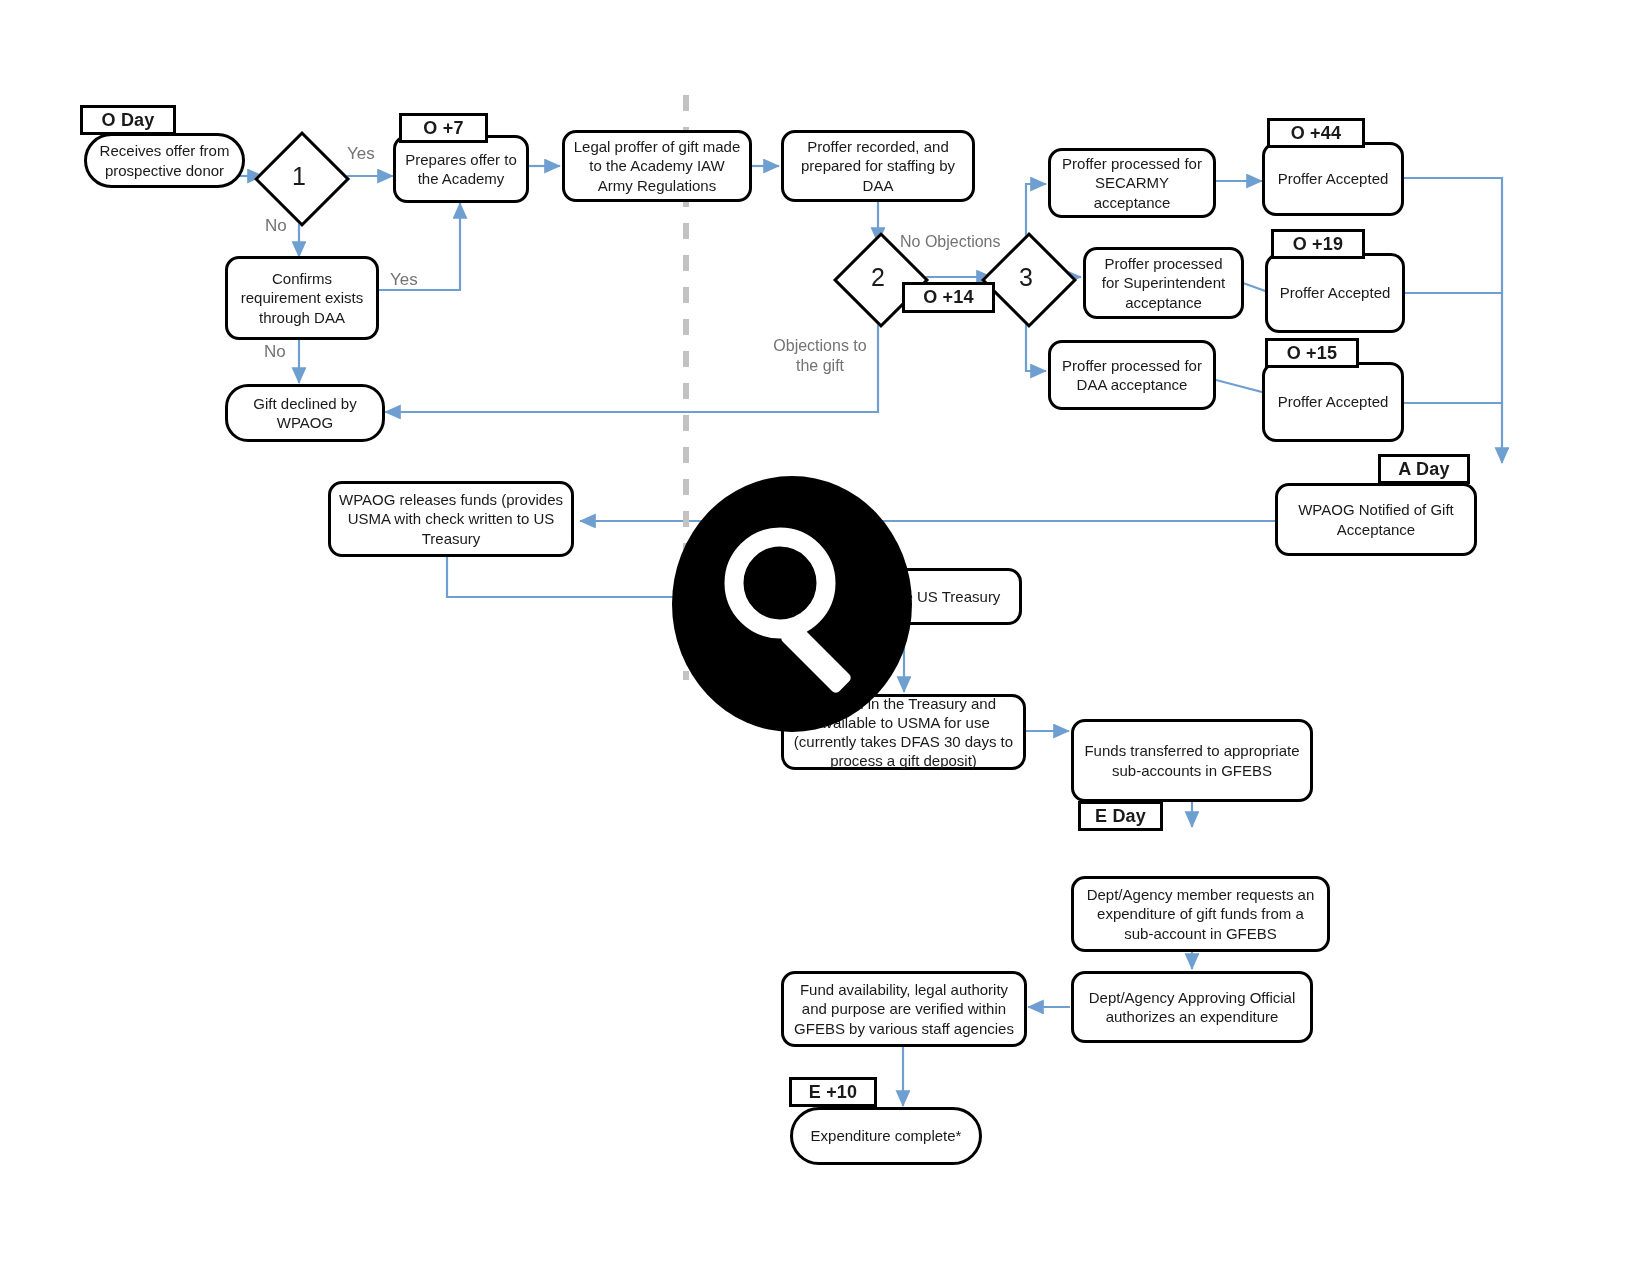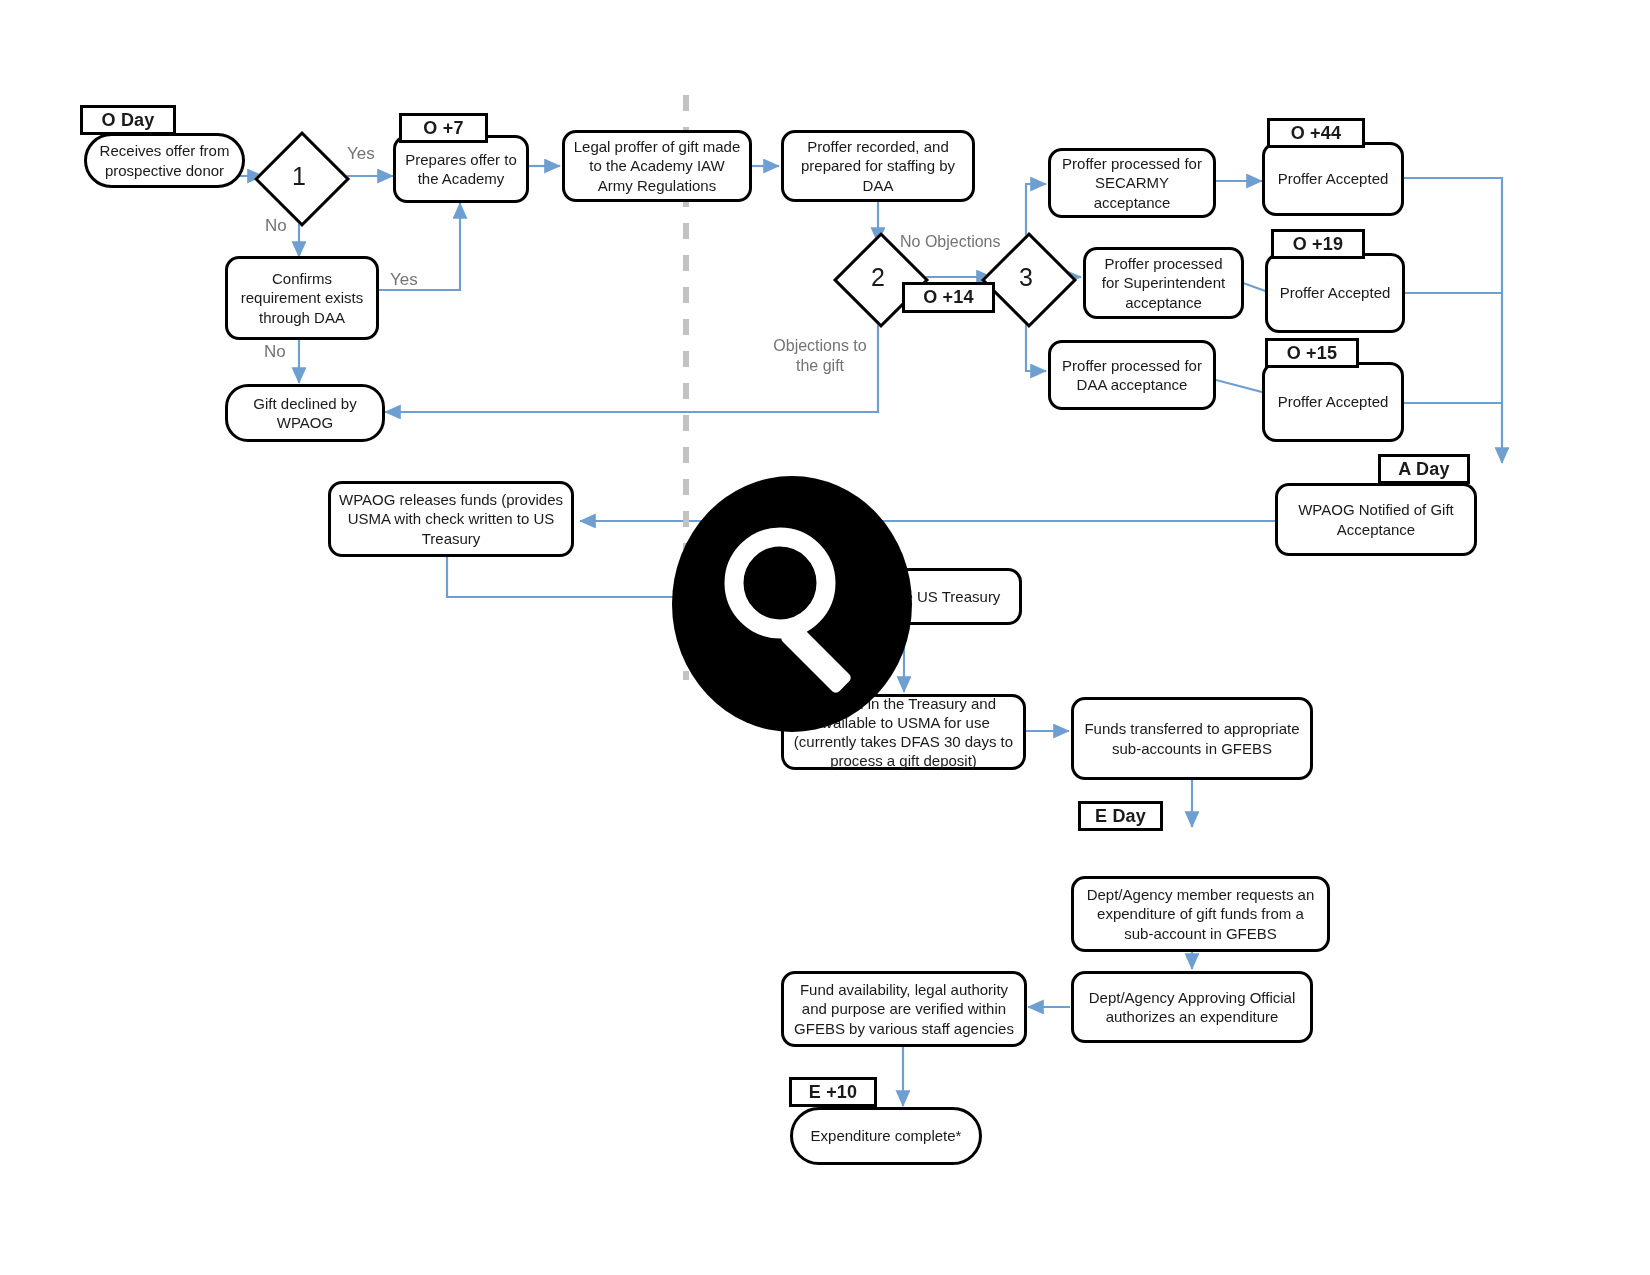--- a/index.html
+++ b/index.html
@@ -254,21 +254,21 @@
   </div>
 
   <div class="node rounded" style="left:782px;top:568px;width:240px;height:57px;font-size:15px;">
     <span class="txt">s and deposits e US Treasury</span>
   </div>
 
   <div class="node rounded" style="left:781px;top:694px;width:245px;height:76px;font-size:15px;">
     <span class="txt">t placed in the Treasury and available to USMA for use (currently takes DFAS 30 days to process a gift deposit)</span>
   </div>
 
-  <div class="node rounded" style="left:1071px;top:697px;width:242px;height:83px;font-size:15px;">
+  <div class="node rounded" style="left:1071px;top:719px;width:242px;height:83px;font-size:15px;">
     <span class="txt">Funds transferred to appropriate sub-accounts in GFEBS</span>
   </div>
 
   <div class="node rounded" style="left:1071px;top:876px;width:259px;height:76px;font-size:15px;">
     <span class="txt">Dept/Agency member requests an expenditure of gift funds from a sub-account in GFEBS</span>
   </div>
 
   <div class="node rounded" style="left:1071px;top:971px;width:242px;height:72px;font-size:15px;">
     <span class="txt">Dept/Agency Approving Official authorizes an expenditure</span>
   </div>

